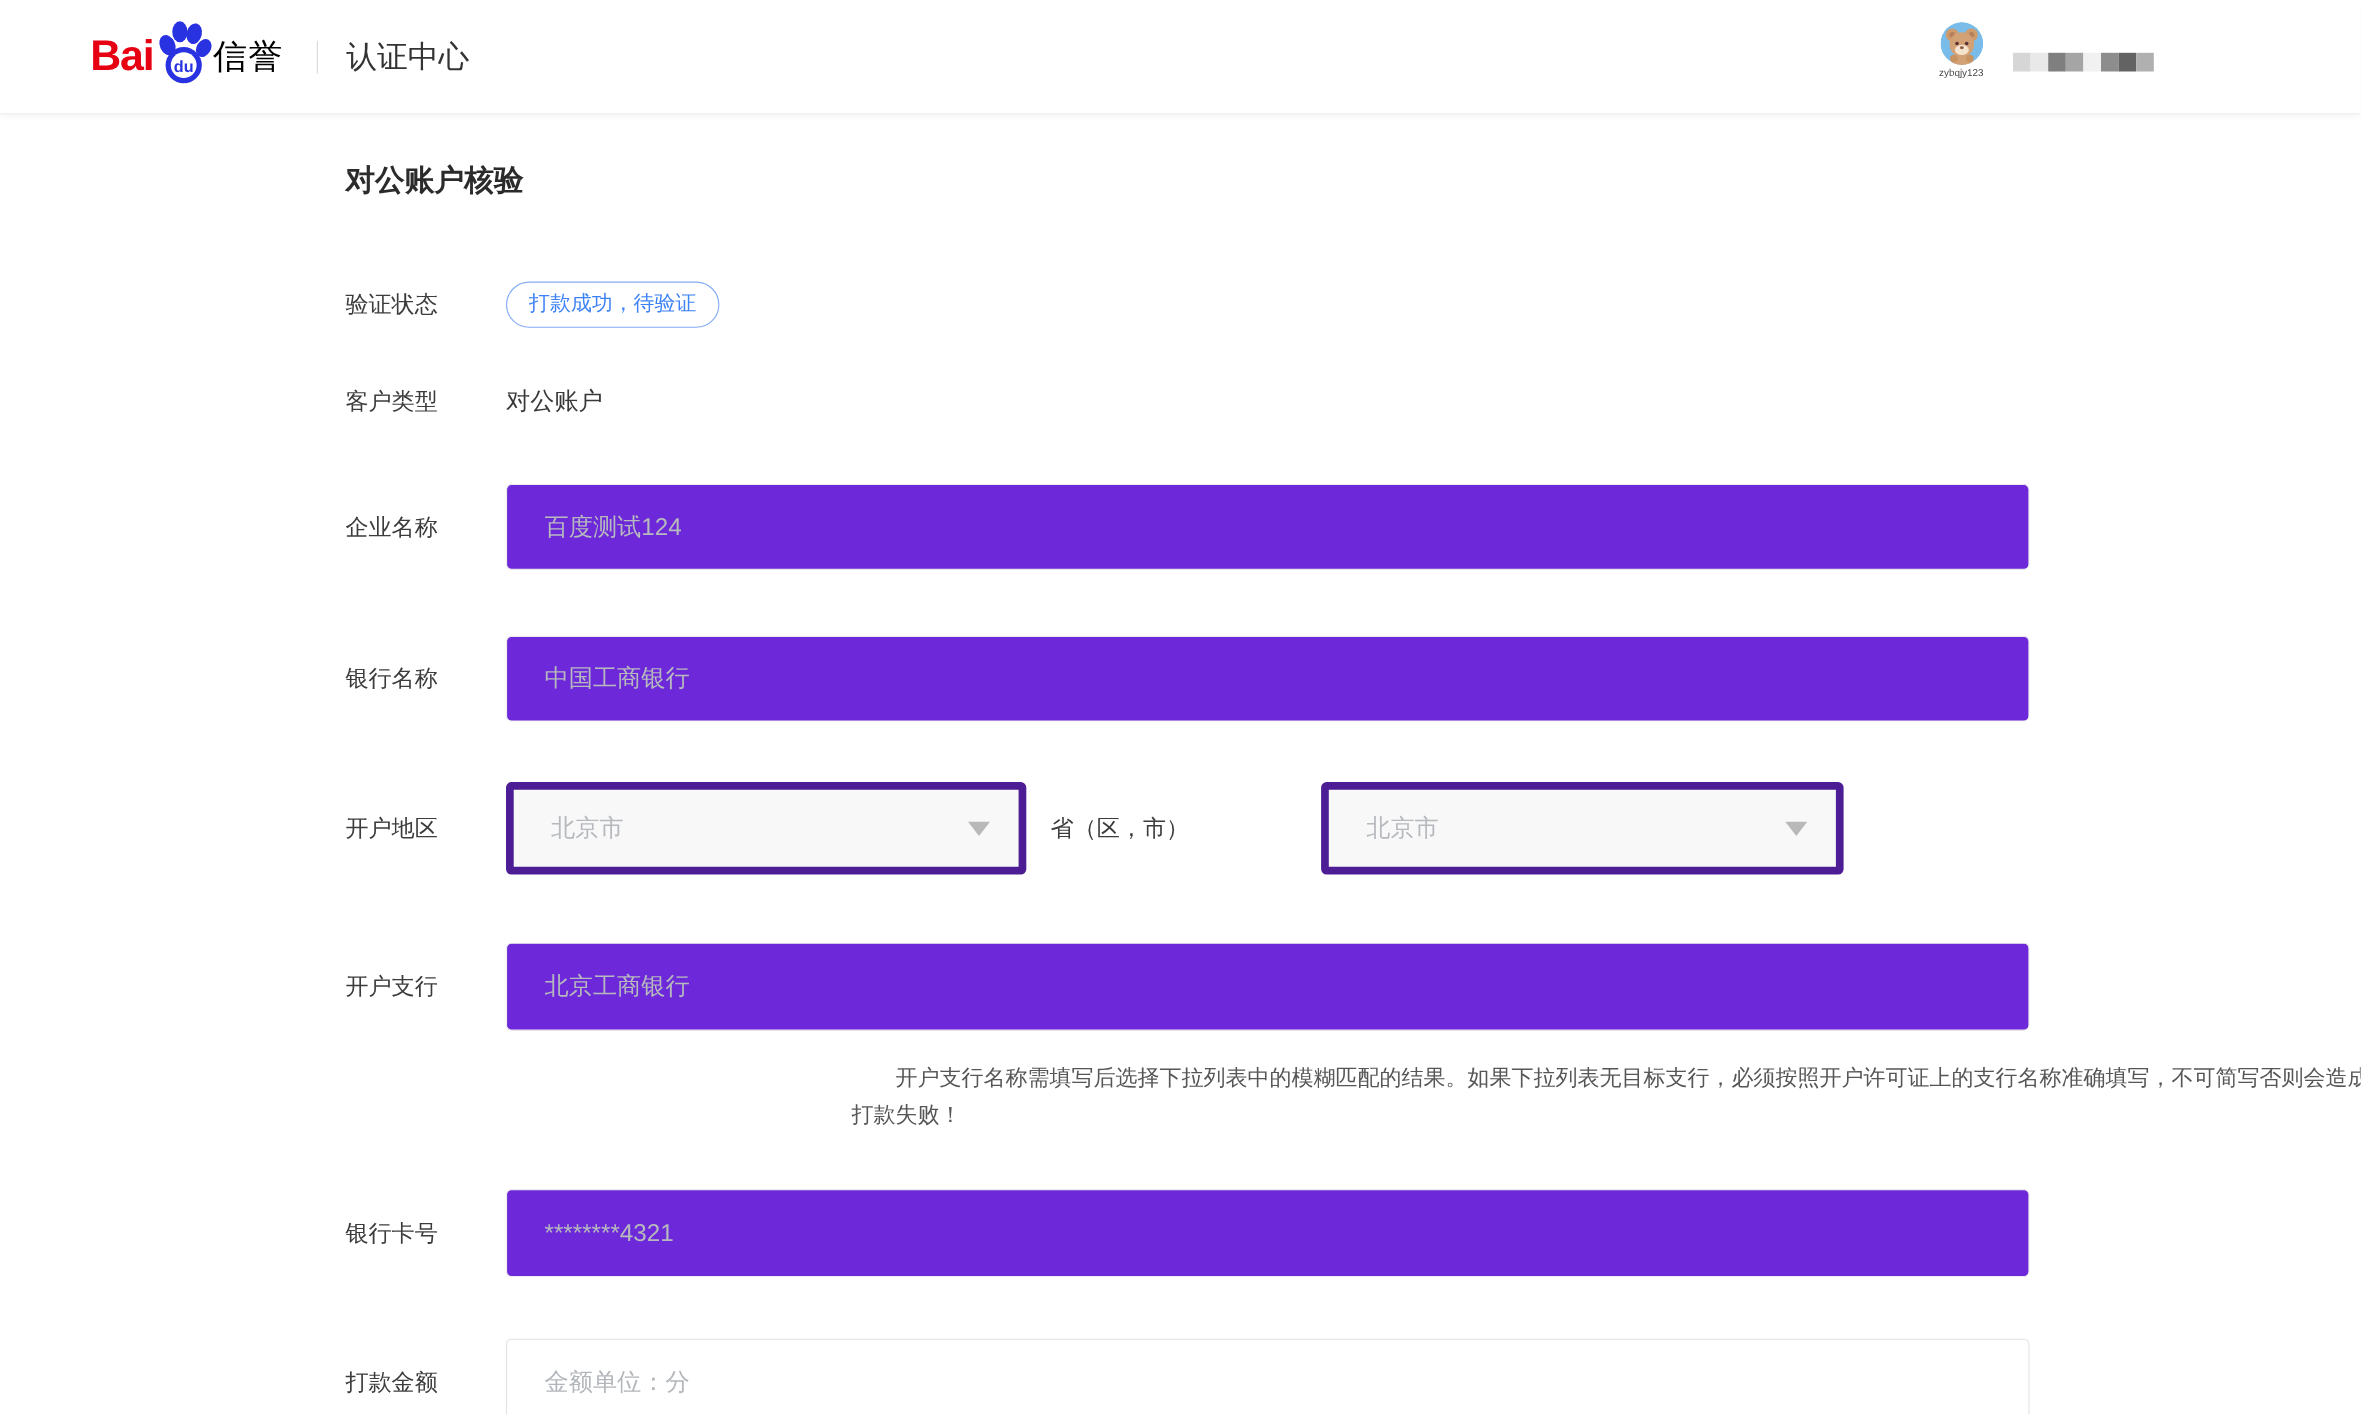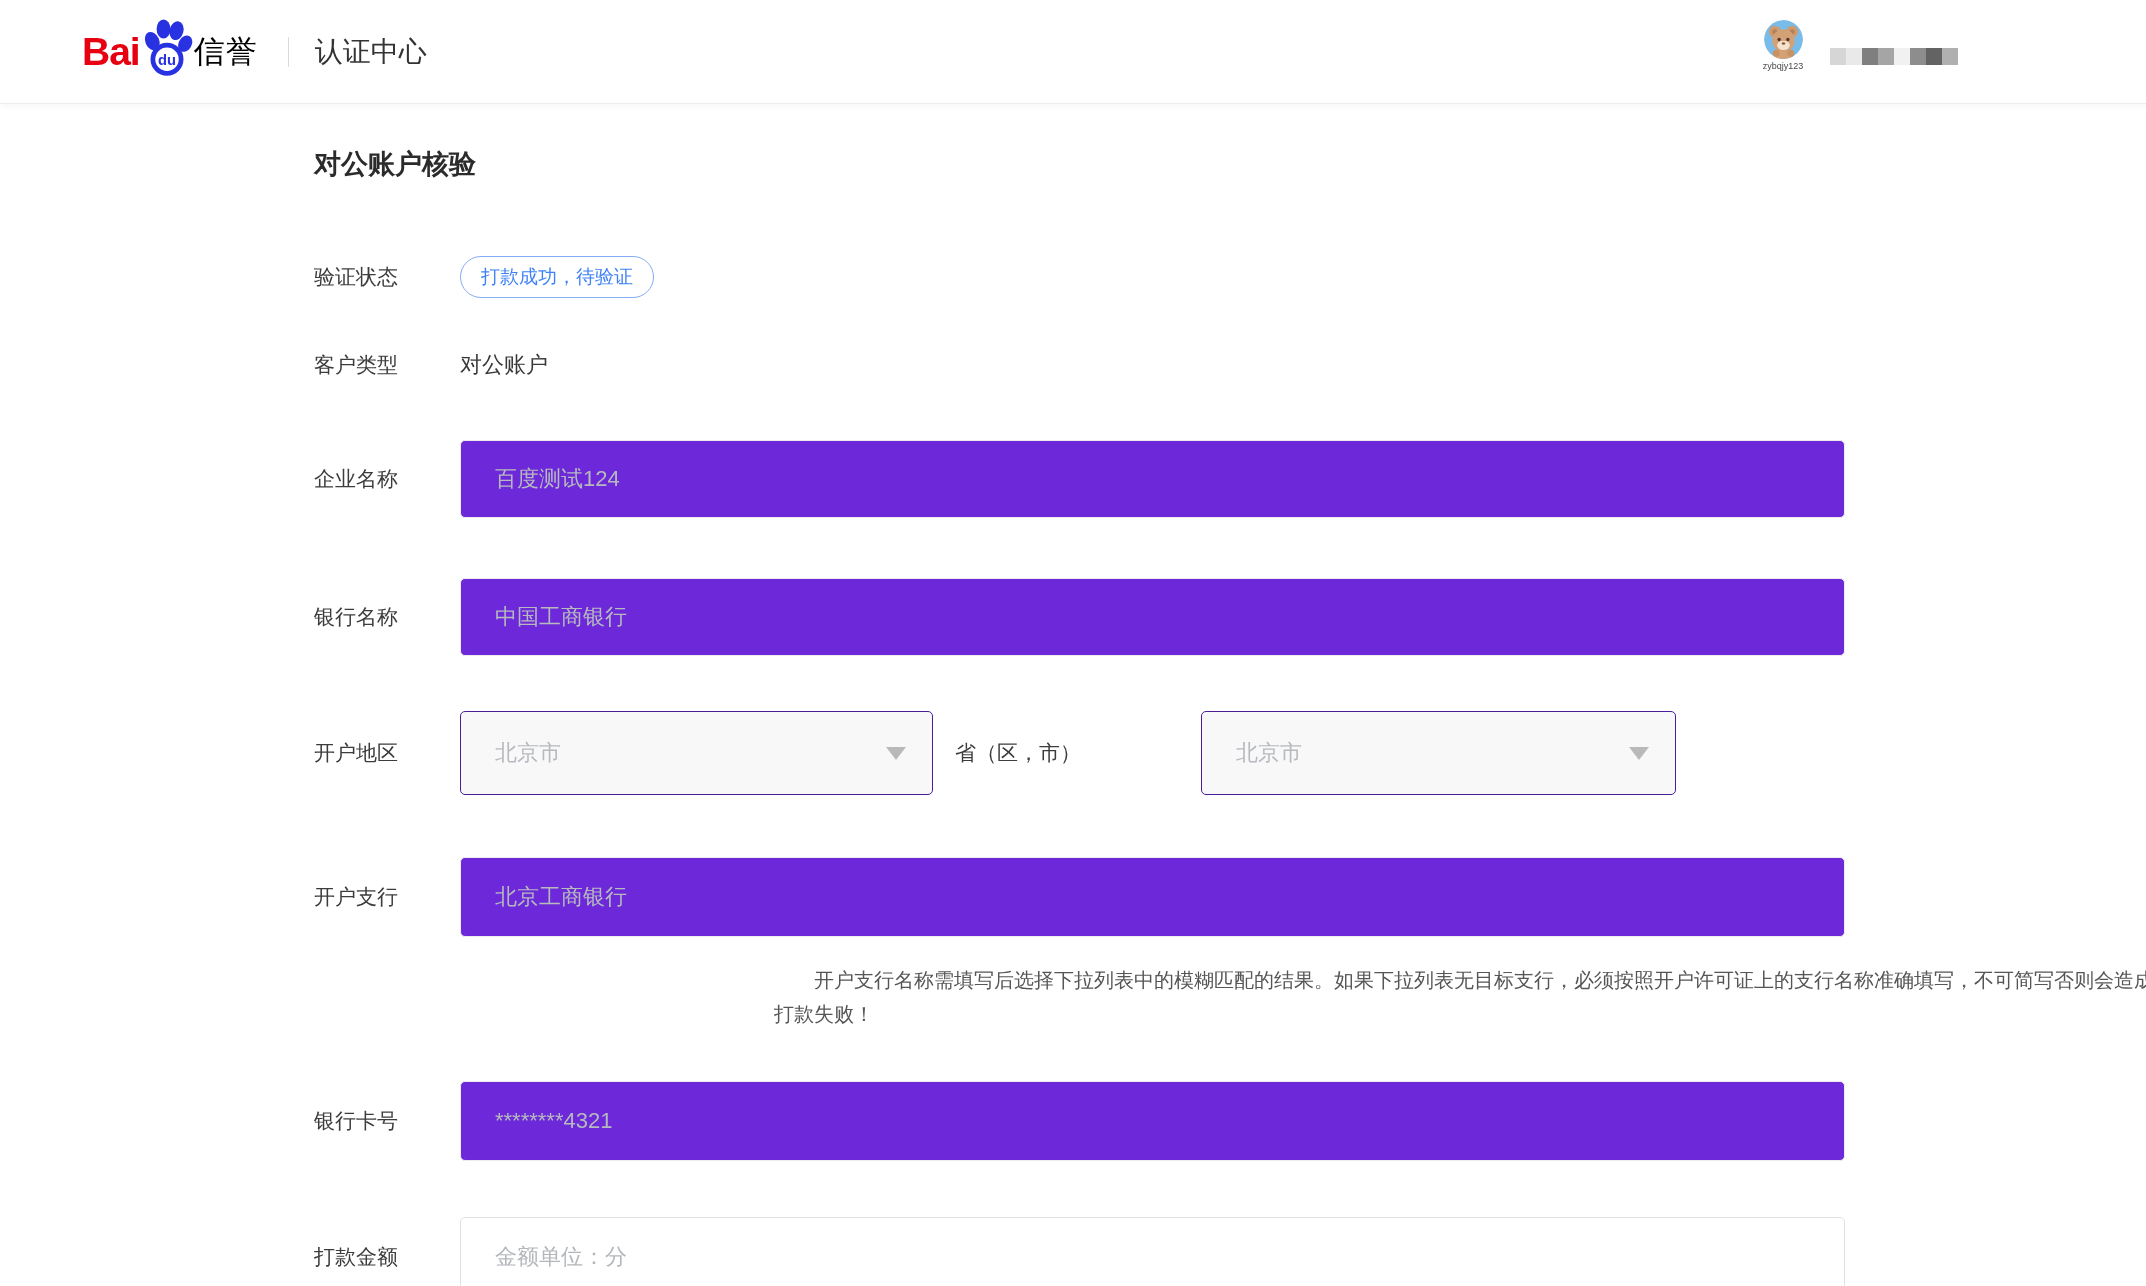--- a/index.html
+++ b/index.html
@@ -40,21 +40,21 @@
   .customer-value { font-size:22px; color:#383838; }
 
   .text-input { width:1385px; height:78px; background:#6d28d9; border:1px solid #ececec;
                 border-radius:5px; font-size:22px; color:#b6b9be; padding:0 20px 0 34px;
                 outline:none; font-family:inherit; }
   .row-company { margin-top:60px; }
   .row-bank    { margin-top:60px; }
 
   .row-region  { margin-top:55px; }
   .select-box { position:relative; width:473px; height:84px; background:#f8f8f9;
-                border:1px solid #4c1d95; border-radius:5px; display:flex; align-items:center;
+                border:7px solid #4c1d95; border-radius:5px; display:flex; align-items:center;
                 padding-left:34px; cursor:pointer; }
   .select-box .select-value { font-size:22px; color:#b6b9be; }
   .caret { position:absolute; right:26px; top:50%; margin-top:-6px; width:0; height:0;
            border-left:10px solid transparent; border-right:10px solid transparent;
            border-top:13px solid #b9b9b9; }
   .region-mid-label { font-size:21px; color:#3c3c3c; margin-left:22px; }
   .select-city { margin-left:120px; width:475px; }
 
   .row-branch { margin-top:62px; }
   .row-branch .text-input { height:80px; }

